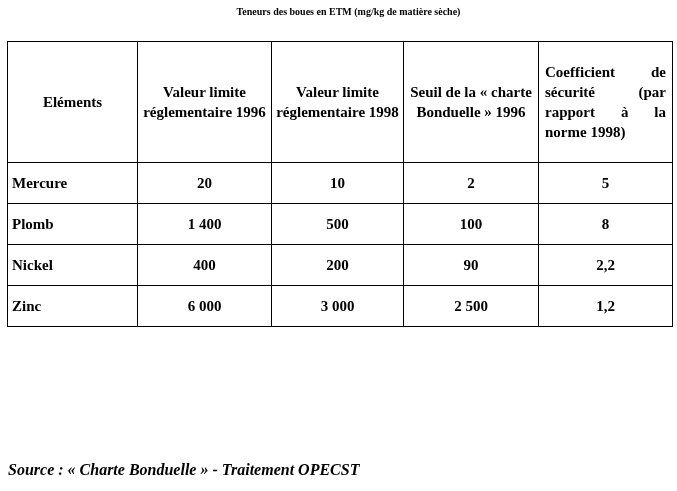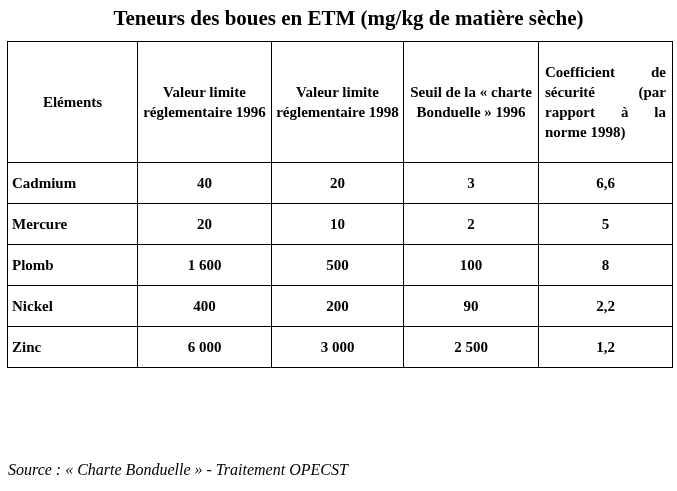--- a/index.html
+++ b/index.html
@@ -20,21 +20,21 @@
     width: 677px;
     height: 491px;
     background: #ffffff;
   }
   .doc-title {
     position: absolute;
     top: 6px;
     left: 0;
     width: 677px;
     text-align: center;
-    font-size: 21px;
+    font-size: 10px;
     font-weight: bold;
     line-height: 1.2;
     padding-left: 20px;
   }
   table.etm {
     position: absolute;
     left: 7px;
     top: 41px;
     width: 665px;
     border-collapse: collapse;
@@ -70,21 +70,21 @@
   td.value-cell {
     text-align: center;
     vertical-align: middle;
   }
   .source-note {
     position: absolute;
     left: 8px;
     top: 461px;
     font-size: 16px;
     font-style: italic;
-    font-weight: normal;
+    font-weight: bold;
     white-space: nowrap;
   }
 </style>
 </head>
 <body>
 
 <div class="page">
 
   <div class="doc-title">Teneurs des boues en ETM (mg/kg de matière sèche)</div>
 
@@ -98,39 +98,32 @@
     </colgroup>
     <tbody>
       <tr class="header-row">
         <th class="hdr">Eléments</th>
         <th class="hdr">Valeur limite réglementaire 1996</th>
         <th class="hdr">Valeur limite réglementaire 1998</th>
         <th class="hdr">Seuil de la «&nbsp;charte Bonduelle&nbsp;» 1996</th>
         <th class="hdr-justify">Coefficient de sécurité (par rapport à la norme 1998)</th>
       </tr>
 
-      <tr class="data-row">
-        <td class="element-cell">Cadmium</td>
-        <td class="value-cell">40</td>
-        <td class="value-cell">20</td>
-        <td class="value-cell">3</td>
-        <td class="value-cell">6,6</td>
-      </tr>
 
       <tr class="data-row">
         <td class="element-cell">Mercure</td>
         <td class="value-cell">20</td>
         <td class="value-cell">10</td>
         <td class="value-cell">2</td>
         <td class="value-cell">5</td>
       </tr>
 
       <tr class="data-row">
         <td class="element-cell">Plomb</td>
-        <td class="value-cell">1 600</td>
+        <td class="value-cell">1 400</td>
         <td class="value-cell">500</td>
         <td class="value-cell">100</td>
         <td class="value-cell">8</td>
       </tr>
 
       <tr class="data-row">
         <td class="element-cell">Nickel</td>
         <td class="value-cell">400</td>
         <td class="value-cell">200</td>
         <td class="value-cell">90</td>

